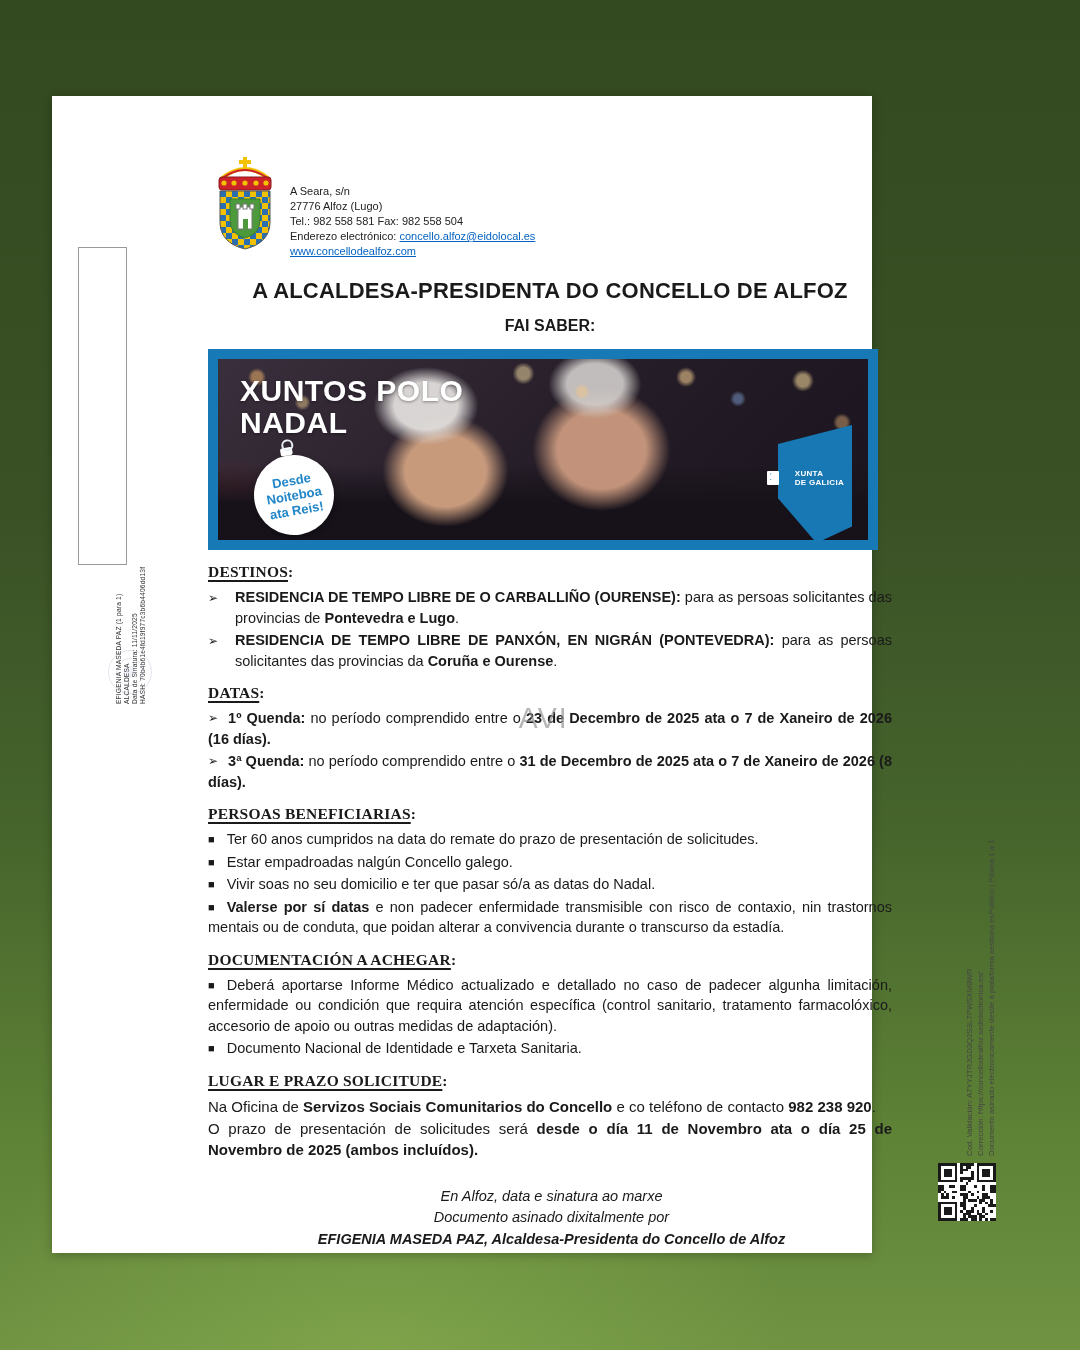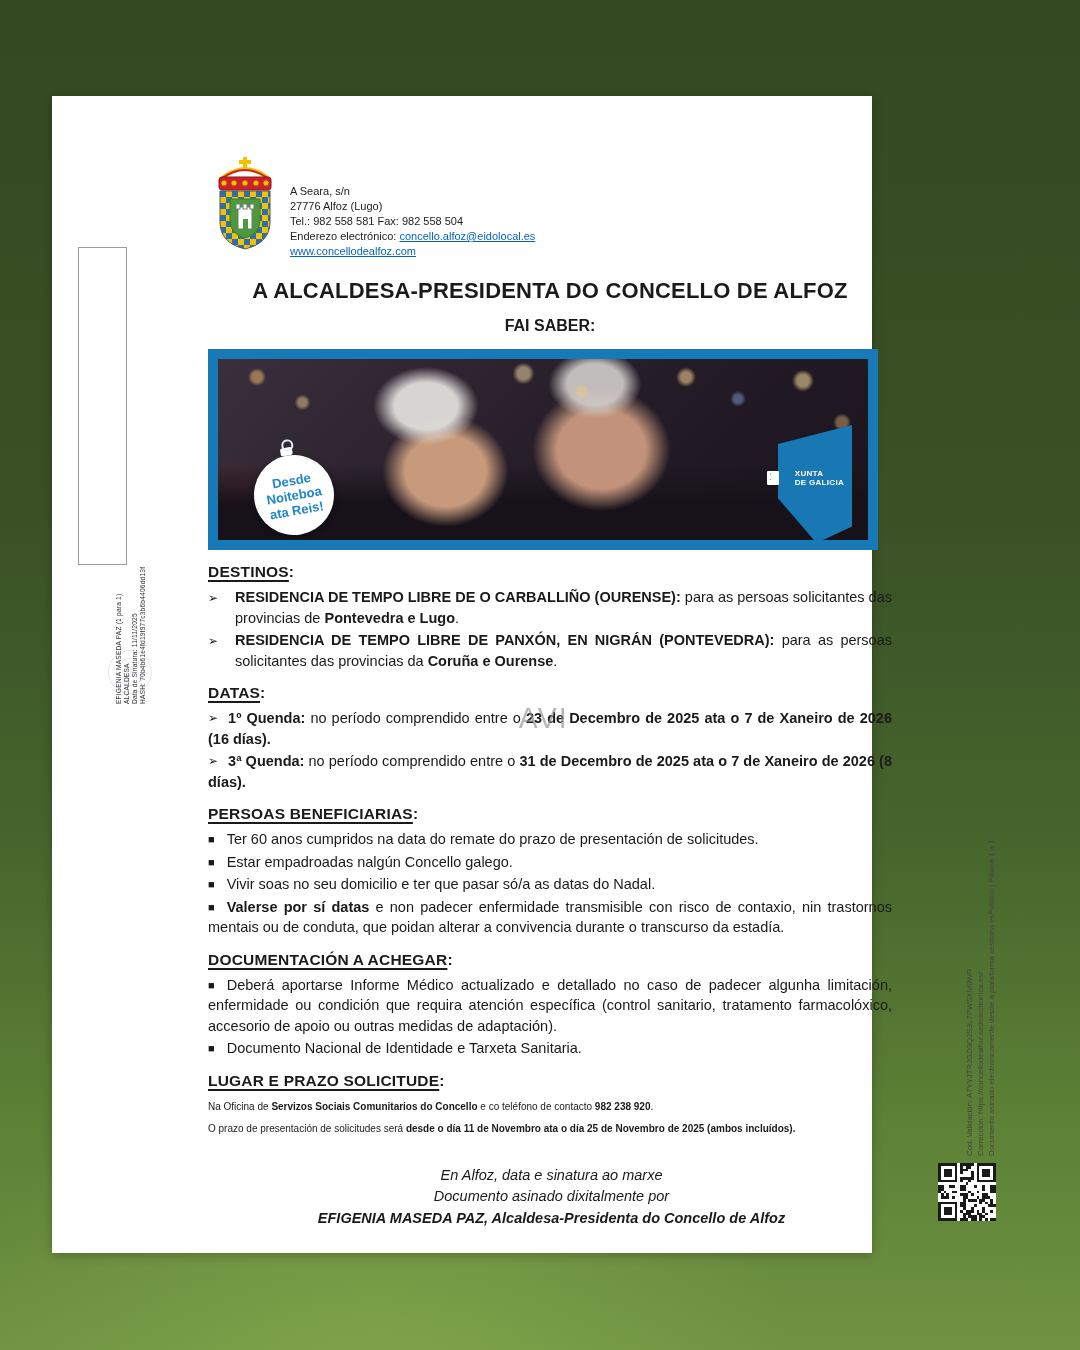--- a/index.html
+++ b/index.html
@@ -74,28 +74,28 @@
   .bauble:after{content:"";position:absolute;left:36px;top:-16px;width:8px;height:8px;border:2px solid #e8eef4;border-radius:50%;}
   .bauble-text{font-size:13px;line-height:15px;font-weight:700;color:#2186c8;}
   .ribbon{position:absolute;right:16px;top:66px;width:74px;height:118px;background:#1878b4;
     clip-path:polygon(0 16%, 100% 0%, 100% 86%, 52% 100%, 0 62%);}
   .xunta{position:absolute;right:24px;top:110px;display:flex;align-items:center;gap:16px;color:#fff;}
   .xunta-emblem{width:12px;height:14px;background:#fff;border-radius:1px;position:relative;flex:0 0 12px;}
   .xunta-emblem:before{content:"⁚";position:absolute;left:3px;top:-1px;color:#1878b4;font-size:9px;}
   .xunta-text{font-size:8px;line-height:9px;font-weight:700;letter-spacing:.3px;}
   
   .section{margin-top:13px;}
-  .sec-heading{font-size:15.5px;font-weight:700;margin-bottom:6px;letter-spacing:.2px;}
+  .sec-heading{font-size:15.5px;font-weight:700;margin-bottom:6px;letter-spacing:.2px;font-family:Liberation Serif, serif;}
   .sec-heading .hd{text-decoration:underline;text-underline-offset:3px;text-decoration-thickness:1.5px;}
   .item{font-size:14.5px;line-height:20.5px;text-align:justify;position:relative;margin-bottom:2px;}
   .item .marker{display:inline-block;margin-right:10px;font-size:12px;vertical-align:1px;}
   .item.sq .marker{font-size:11px;vertical-align:1px;margin-right:12px;}
   .item.hang{padding-left:27px;}
   .item.hang .marker{position:absolute;left:0;top:1px;}
-  .para{font-size:10px;line-height:21px;text-align:justify;margin:0 0 1px 0;}
+  .para{font-size:15px;line-height:21px;text-align:justify;margin:0 0 1px 0;}
   .b{font-weight:700;}
   .i{font-style:italic;}
   
   .signature{margin-top:26px;font-size:14.5px;line-height:21.5px;}
   .sig-line{padding-left:3px;text-align:center;}
   
   .watermark{position:absolute;left:468px;top:607px;font-size:27px;color:#8f8f8f;opacity:.65;
     font-weight:400;letter-spacing:2px;transform:scale(1.05,1.1);}
   
   .right-margin-text{
@@ -156,20 +156,24 @@
         <div>Tel.: 982 558 581 Fax: 982 558 504</div>
         <div><span>Enderezo electrónico: </span><span class="link">concello.alfoz@eidolocal.es</span></div>
         <div><span class="link">www.concellodealfoz.com</span></div>
       </div>
     </div>
 
     <div class="doc-title">A ALCALDESA-PRESIDENTA DO CONCELLO DE ALFOZ</div>
     <div class="doc-subtitle">FAI SABER:</div>
 
     <div class="banner">
+      <div class="banner-heading">
+        <div>XUNTOS POLO</div>
+        <div>NADAL</div>
+      </div>
       <div class="bauble">
         <div class="bauble-text">
           <div>Desde</div>
           <div>Noiteboa</div>
           <div>ata Reis!</div>
         </div>
       </div>
       <div class="ribbon"></div>
       <div class="xunta">
         <div class="xunta-emblem"></div>

